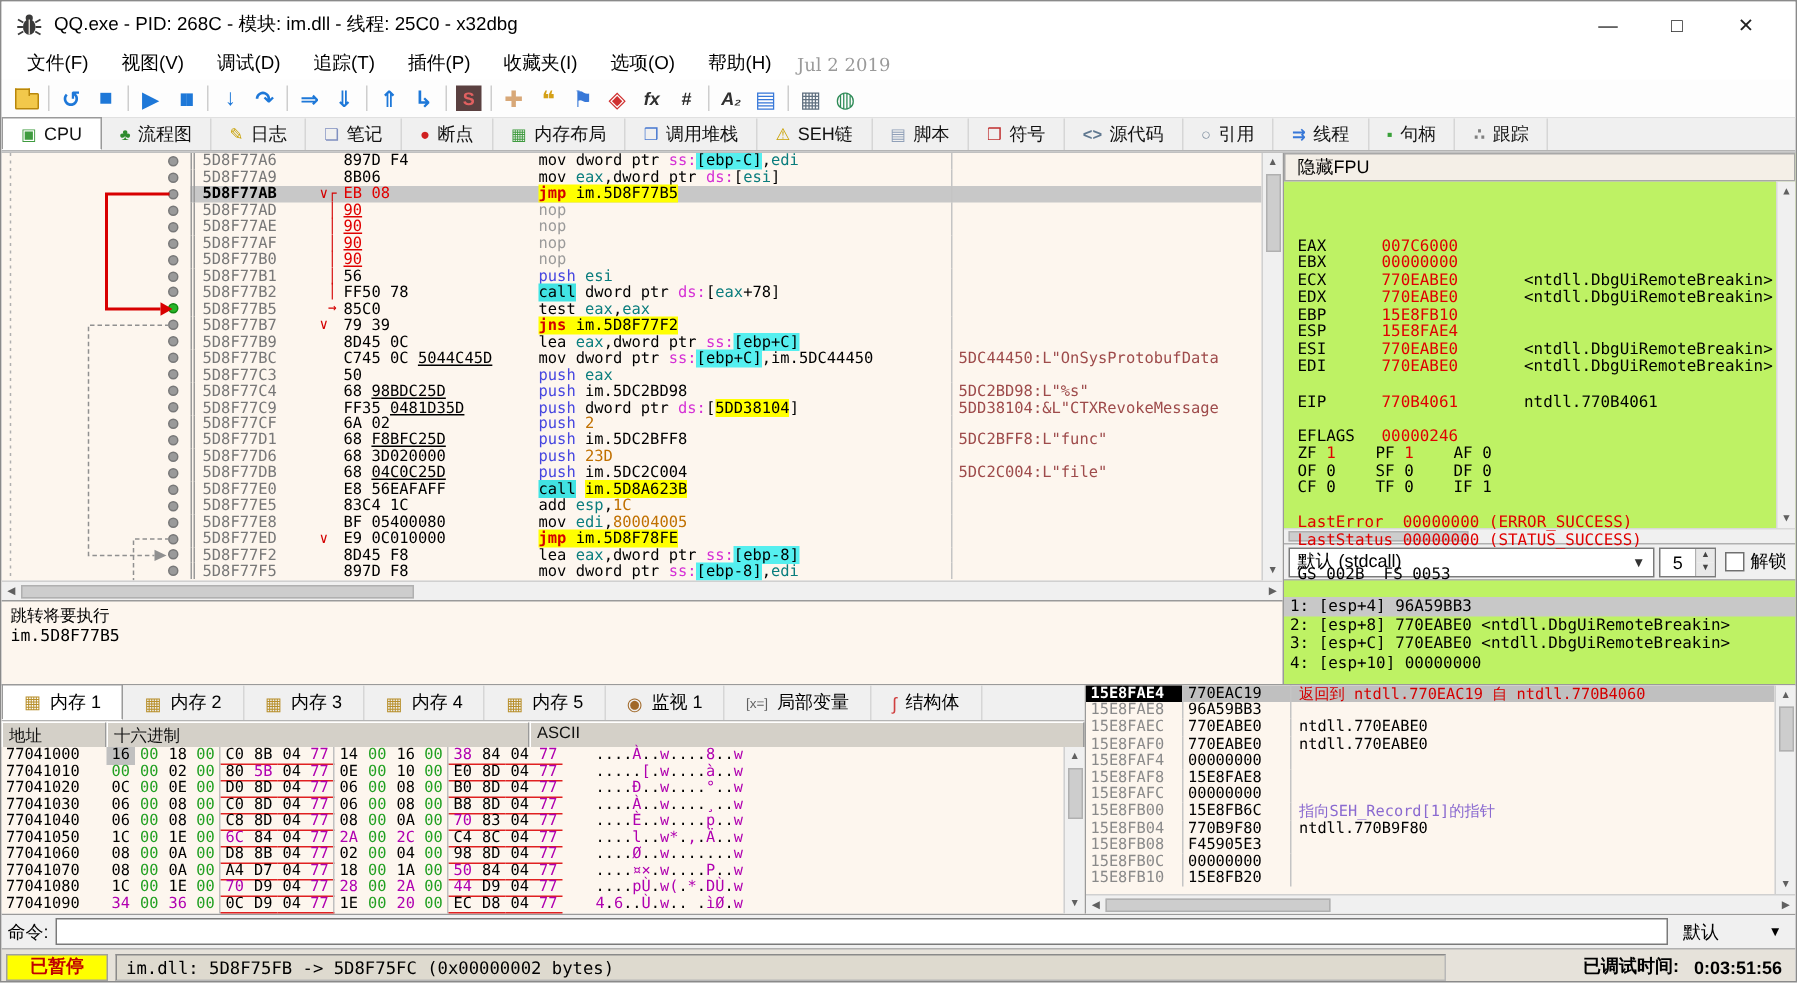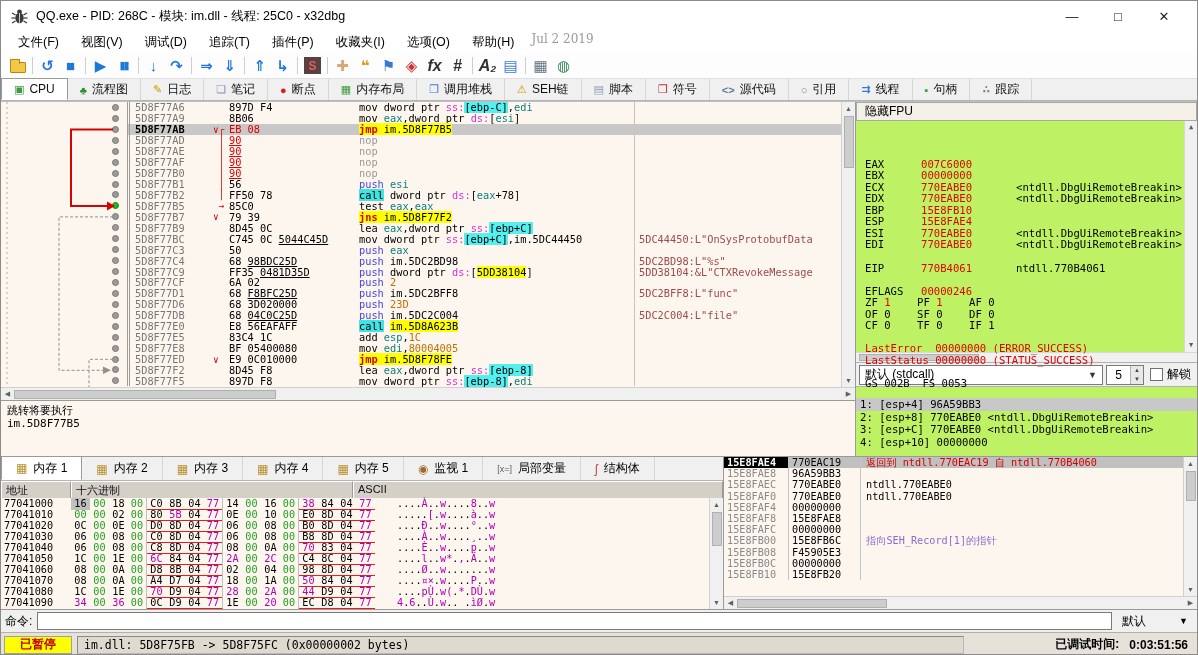--- a/index.html
+++ b/index.html
@@ -4,26 +4,26 @@
 <style>
   *{box-sizing:border-box;margin:0;padding:0}
   html,body{width:1198px;height:655px;overflow:hidden}
   body{font-family:"Liberation Sans","DejaVu Sans",sans-serif;font-size:12px;background:#fff;border:1px solid #8a8a8a;color:#000}
   .mono{font-family:"DejaVu Sans Mono",monospace}
   
   #titlebar{height:31px;display:flex;align-items:center;padding:0 10px;background:#fff}
   #titletext{margin-left:8px;font-size:12.5px}
   #wincontrols{margin-left:auto;display:flex}
   .wbtn{width:46px;height:28px;display:flex;align-items:center;justify-content:center;font-size:13px;color:#222}
-  #menubar{height:21px;display:flex;align-items:flex-start;background:#fff;padding:0 6px}
+  #menubar{height:21px;display:flex;align-items:center;background:#fff;padding:0 6px}
   .menuitem{padding:2px 11px;font-size:12.5px}
   #builddate{color:#9a9a9a;margin-left:6px;font-size:12px;font-family:"DejaVu Serif",serif}
   #toolbar{height:26px;display:flex;align-items:center;padding:0 5px;background:#fdfdfd;border-bottom:1px solid #e0e0e0}
   .tbtn{min-width:23px;height:22px;display:flex;align-items:center;justify-content:center;font-size:15px;font-weight:bold}
-  .tbtn.txt{font-size:16px;font-style:italic}
+  .tbtn.txt{font-size:12px;font-style:italic}
   .tbtn.badge span{background:#5a4040;color:#e06060;width:17px;height:17px;display:flex;align-items:center;justify-content:center;font-size:12px}
   .tsep{width:1px;height:17px;background:#cecece;margin:0 3px}
   .folder{width:16px;height:11px;background:#f2c84b;border:1px solid #b8860b;border-radius:1px;position:relative;margin-top:3px}
   .folder::before{content:"";position:absolute;top:-4px;left:-1px;width:8px;height:4px;background:#f2c84b;border:1px solid #b8860b;border-bottom:none}
   .pauseglyph{letter-spacing:-2px;font-size:11px;font-weight:bold}
   
   #tabbar,#memtabs{display:flex;align-items:flex-end;background:#f0f0f0;border-bottom:1px solid #b4b4b4}
   #tabbar{height:22px}
   .tab{height:21px;display:flex;align-items:center;gap:5px;padding:0 12px;font-size:12px;border-right:1px solid #d6d6d6;color:#111}
   .tab .ticon{font-size:11px;font-weight:bold}
@@ -421,20 +421,21 @@
     <div id="stackgrid">
       <div id="stackrowsbox">
           <div class="srow sel"><span class="saddr">15E8FAE4</span><span class="sval">770EAC19</span><span class="scmt red">返回到 ntdll.770EAC19 自 ntdll.770B4060</span></div>
           <div class="srow"><span class="saddr">15E8FAE8</span><span class="sval">96A59BB3</span><span class="scmt "></span></div>
           <div class="srow"><span class="saddr">15E8FAEC</span><span class="sval">770EABE0</span><span class="scmt k">ntdll.770EABE0</span></div>
           <div class="srow"><span class="saddr">15E8FAF0</span><span class="sval">770EABE0</span><span class="scmt k">ntdll.770EABE0</span></div>
           <div class="srow"><span class="saddr">15E8FAF4</span><span class="sval">00000000</span><span class="scmt "></span></div>
           <div class="srow"><span class="saddr">15E8FAF8</span><span class="sval">15E8FAE8</span><span class="scmt "></span></div>
           <div class="srow"><span class="saddr">15E8FAFC</span><span class="sval">00000000</span><span class="scmt "></span></div>
           <div class="srow"><span class="saddr">15E8FB00</span><span class="sval">15E8FB6C</span><span class="scmt purple">指向SEH_Record[1]的指针</span></div>
+          <div class="srow"><span class="saddr">15E8FB04</span><span class="sval">770B9F80</span><span class="scmt k">ntdll.770B9F80</span></div>
           <div class="srow"><span class="saddr">15E8FB08</span><span class="sval">F45905E3</span><span class="scmt "></span></div>
           <div class="srow"><span class="saddr">15E8FB0C</span><span class="sval">00000000</span><span class="scmt "></span></div>
           <div class="srow"><span class="saddr">15E8FB10</span><span class="sval">15E8FB20</span><span class="scmt "></span></div>
         </div>
       <div class="vscroll">
         <span class="sarrow">▲</span>
         <div class="thumb" style="height:30px"></div>
         <span class="sarrow" style="margin-top:auto">▼</span>
       </div>
     </div>

